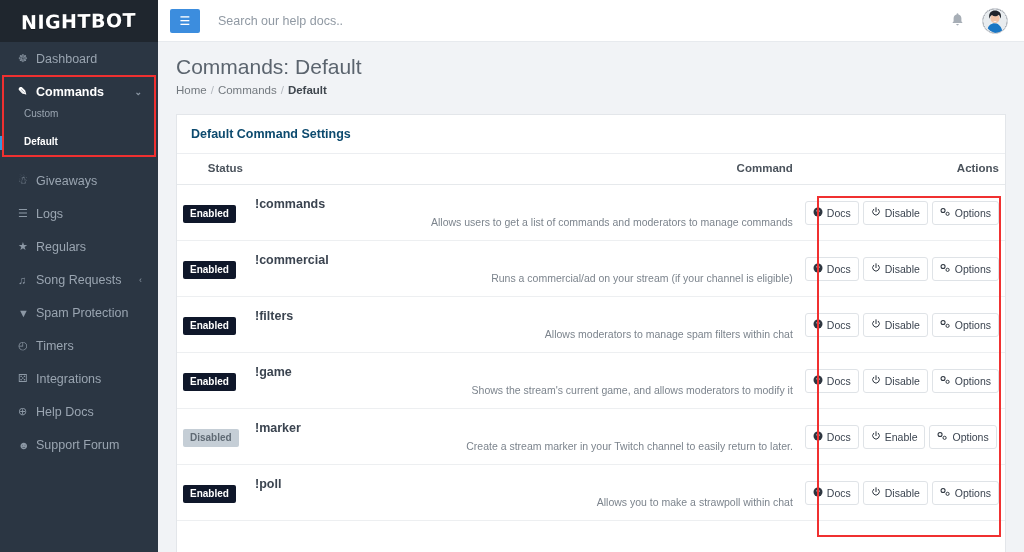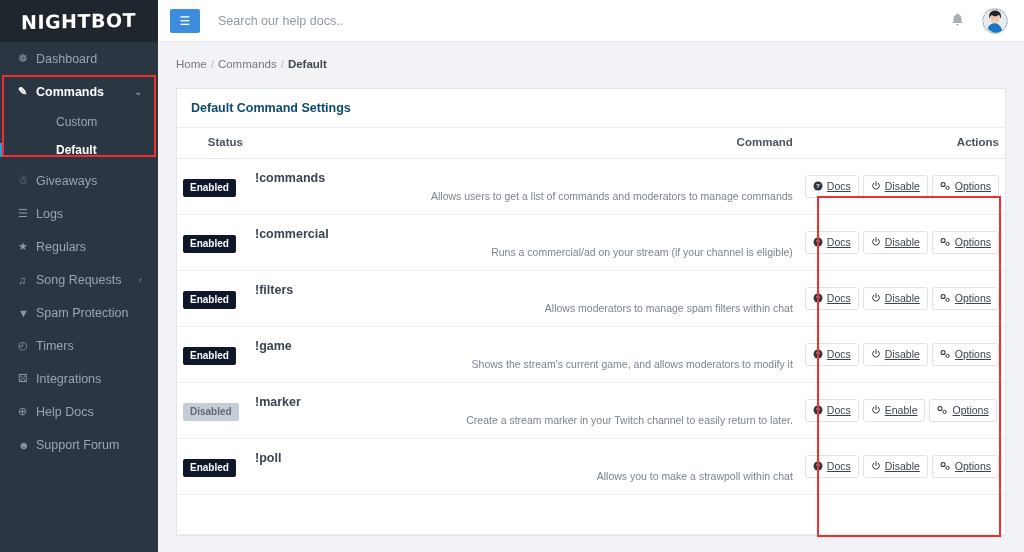--- a/index.html
+++ b/index.html
@@ -50,24 +50,24 @@
   }
   .nav-item .ni-label { white-space: nowrap; }
   .nav-item .ni-caret {
     position: absolute; right: 16px; font-size: 9px; color: #8c98a5;
   }
   .nav-item.active {
     color: #ffffff; font-weight: bold;
   }
   .nav-item.active .ni-icon { color: #ffffff; }
   .nav-sub {
-    display: flex; align-items: center;
+    display: flex; align-items: flex-start;
     height: 28px;
-    padding-left: 56px;
-    font-size: 12px;
+    padding-left: 24px;
+    font-size: 10px;
     color: #9aa5b1;
     cursor: pointer;
   }
   .nav-sub.current { color: #ffffff; font-weight: bold; }
   .sub-marker {
     position: absolute;
     left: 0; width: 4px; height: 14px;
     background: #3598dc;
   }
 
@@ -187,21 +187,20 @@
     background: #ffffff;
     border-radius: 3px;
     font-size: 10.5px;
     color: #3b4450;
     padding: 5px 7px;
     cursor: pointer;
     display: inline-flex; align-items: center; gap: 4px;
     white-space: nowrap;
     font-family: "Liberation Sans", sans-serif;
     line-height: 1;
-    text-decoration: underline;
   }
   .btn .bi { font-size: 9.5px; display: inline-block; }
 
   .scroll-gutter {
     position: absolute; right: 0; top: 42px; width: 0px; height: 510px;
   }
 </style>
 </head>
 <body>
 
@@ -290,20 +289,21 @@
             <path d="M12 14.2c-4.2 0-6.6 2.6-7.2 5.2A12 12 0 0 0 12 24c2.7 0 5.2-.9 7.2-2.4-.6-2.7-3-7.4-7.2-7.4z" fill="#1b77c4"></path>
             <circle cx="12" cy="9.6" r="4.6" fill="#f2c4a8"></circle>
             <path d="M12 1.6c-3.6 0-5.9 2.4-5.9 5.6 0 1 .2 1.9.5 2.5.3-2 1.3-3.2 2.4-3.6.9.8 2 1.2 3 1.2 1.3 0 2.7-.5 3.6-1.5.9.6 1.6 1.9 1.8 3.8.4-.7.6-1.6.6-2.6 0-3.1-2.4-5.4-6-5.4z" fill="#20242b"></path>
             <path d="M9.8 11.4c.7.6 1.5.9 2.3.9s1.6-.3 2.2-.9c-.4.9-1.3 1.5-2.2 1.5s-1.9-.6-2.3-1.5z" fill="#ffffff"></path>
           </svg>
         </span>
       </div>
     </div>
 
     <div class="page-head">
+      <div class="page-title">Commands: Default</div>
       <div class="breadcrumb" id="breadcrumb-root"><span class="bc-link">Home</span><span class="bc-sep">/</span><span class="bc-link">Commands</span><span class="bc-sep">/</span><span class="bc-current">Default</span></div>
     </div>
 
     <div class="panel">
       <div class="panel-head">Default Command Settings</div>
       <table class="cmd-table">
         <thead>
           <tr>
             <th class="col-status">Status</th>
             <th class="col-command">Command</th>

